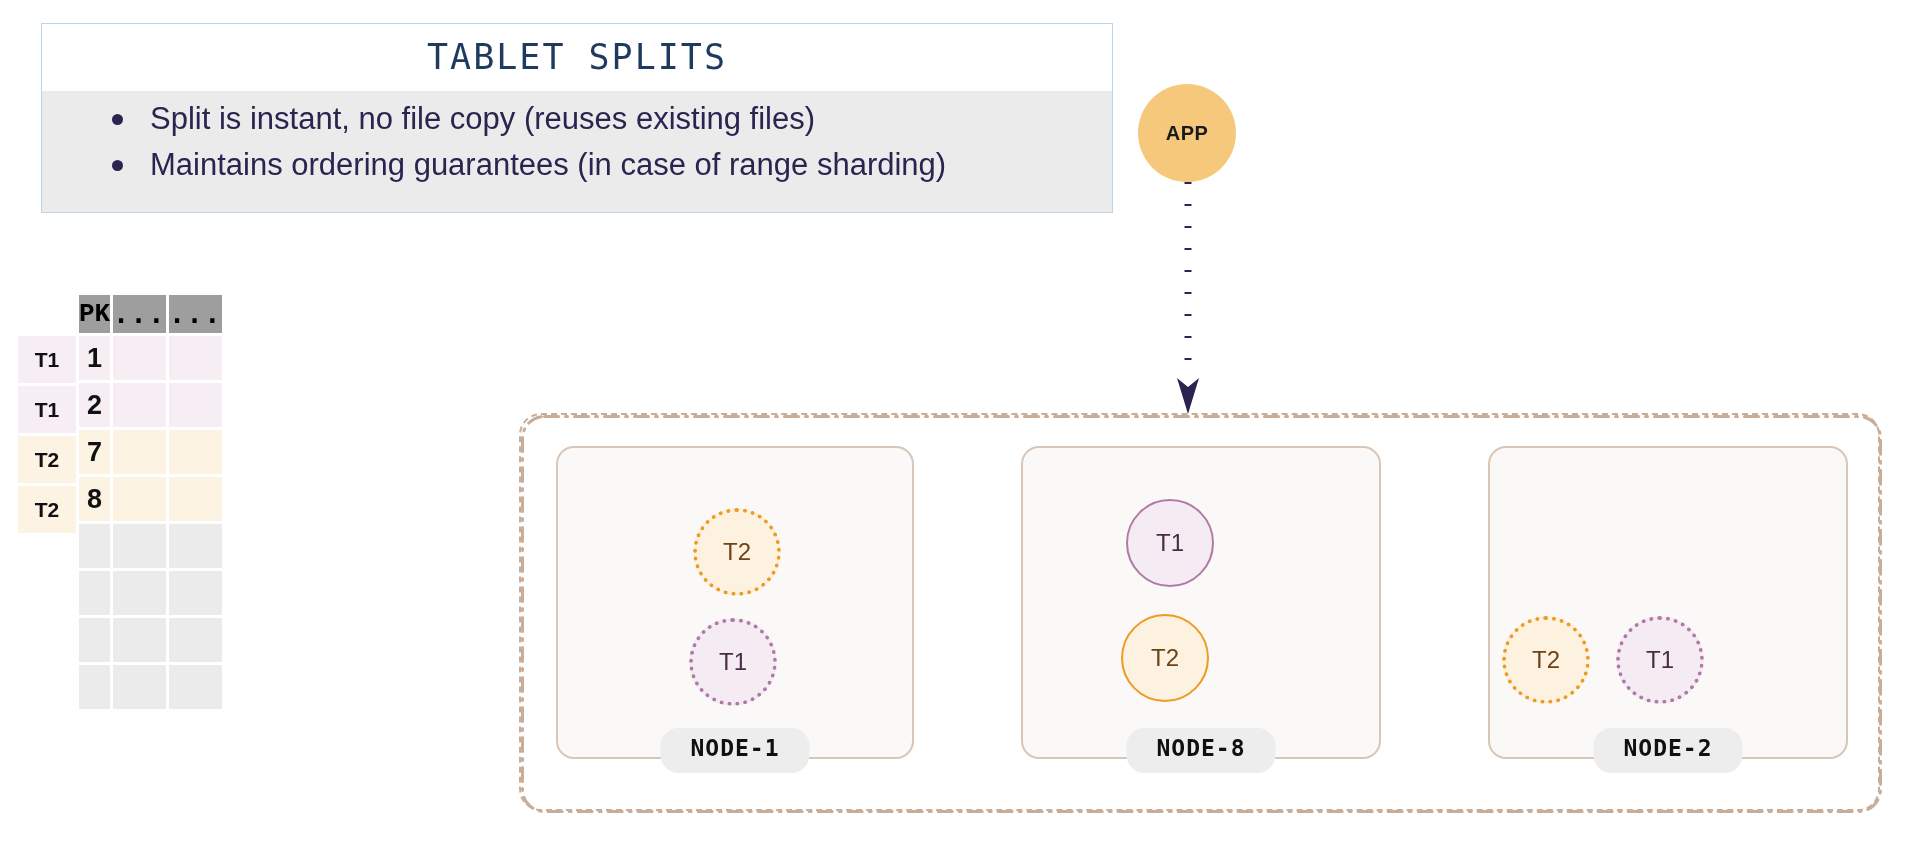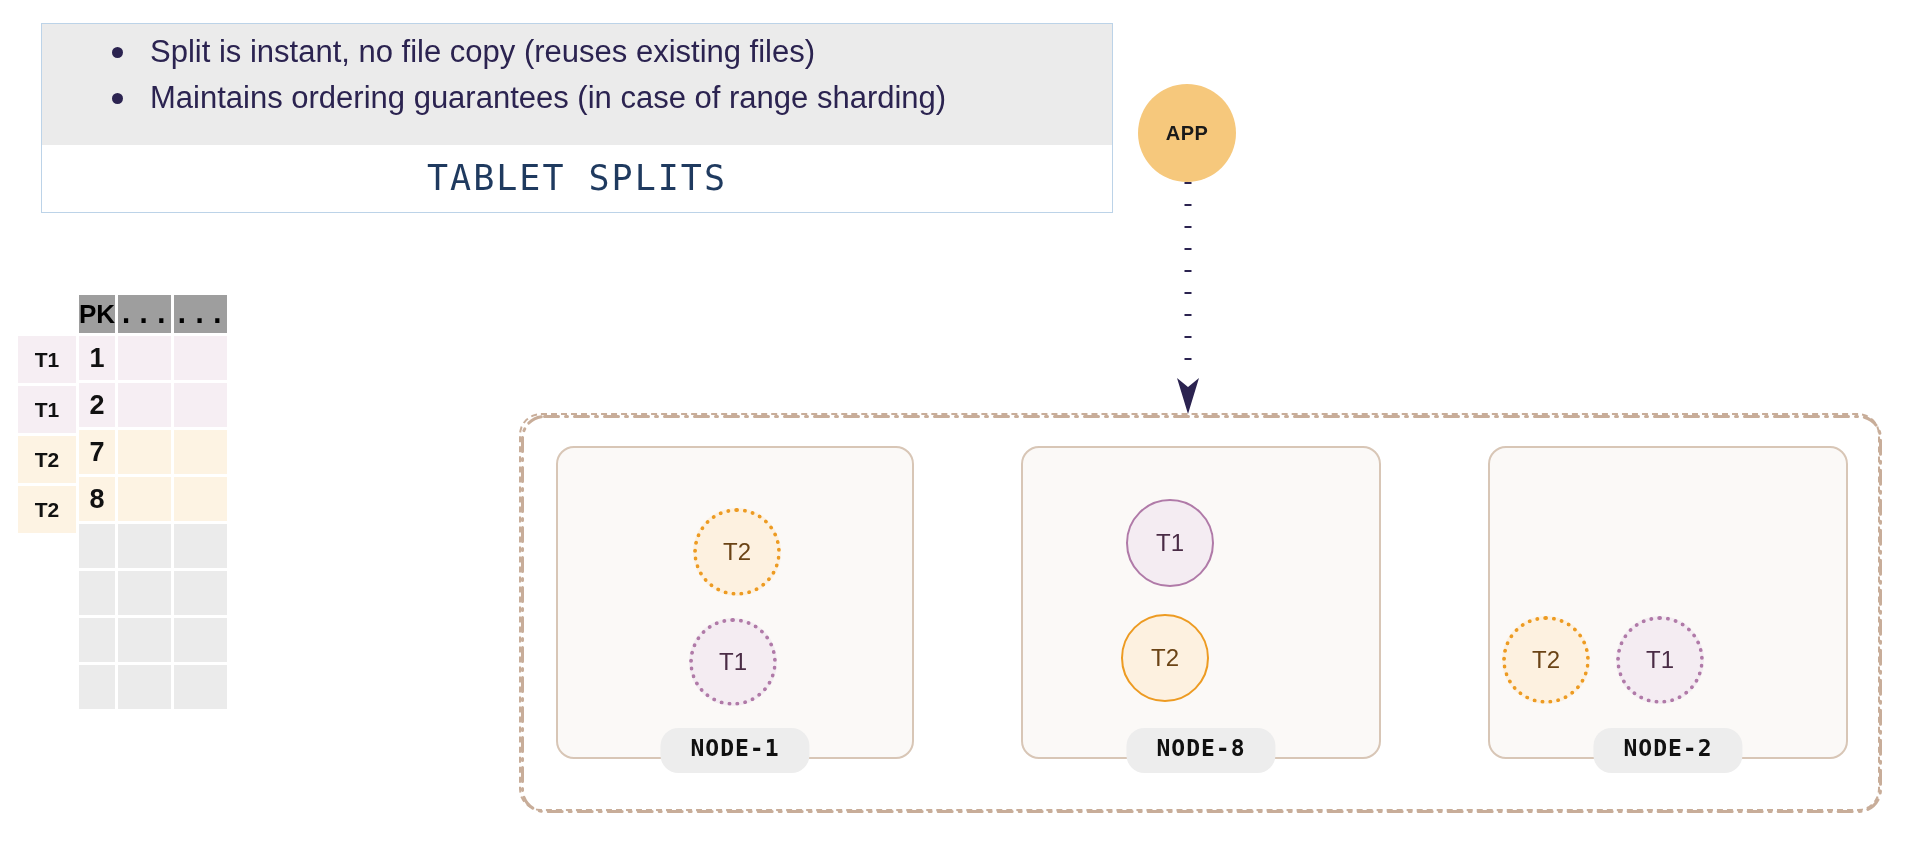--- a/index.html
+++ b/index.html
@@ -104,21 +104,21 @@
     background: #9e9e9e;
     color: #000;
     font-size: 26px;
     font-weight: bold;
     height: 38px;
     text-align: center;
     font-family: "DejaVu Sans Mono", "Liberation Mono", monospace;
     letter-spacing: 2px;
   }
   #grid th.pk-head {
-    font-family: Liberation Sans, sans-serif;
+    font-family: Liberation Mono, monospace;
     letter-spacing: 0;
   }
   #grid td {
     height: 44px;
     text-align: center;
     font-size: 27px;
     font-weight: bold;
     color: #111;
   }
   .col-pk   { width: 118px; }
@@ -224,27 +224,27 @@
     color: #6b4416;
     border: 3px solid #ed9b22;
   }
   .tablet.dotted { border-style: dotted; border-width: 4px; }
   .tablet.solid  { border-style: solid;  border-width: 2px; }
 </style>
 </head>
 <body>
 
 <div id="info-card">
+  <div id="info-title">TABLET SPLITS</div>
   <div id="info-body">
     <ul class="bullets">
       <li>Split is instant, no file copy (reuses existing files)</li>
       <li>Maintains ordering guarantees (in case of range sharding)</li>
     </ul>
   </div>
-  <div id="info-title">TABLET SPLITS</div>
 </div>
 
 <div id="table-wrap">
 
   <div id="tag-col" style="top:44px;">
     <div class="tag-chip tag-t1">T1</div>
     <div class="tag-chip tag-t1">T1</div>
     <div class="tag-chip tag-t2">T2</div>
     <div class="tag-chip tag-t2">T2</div>
   </div>

